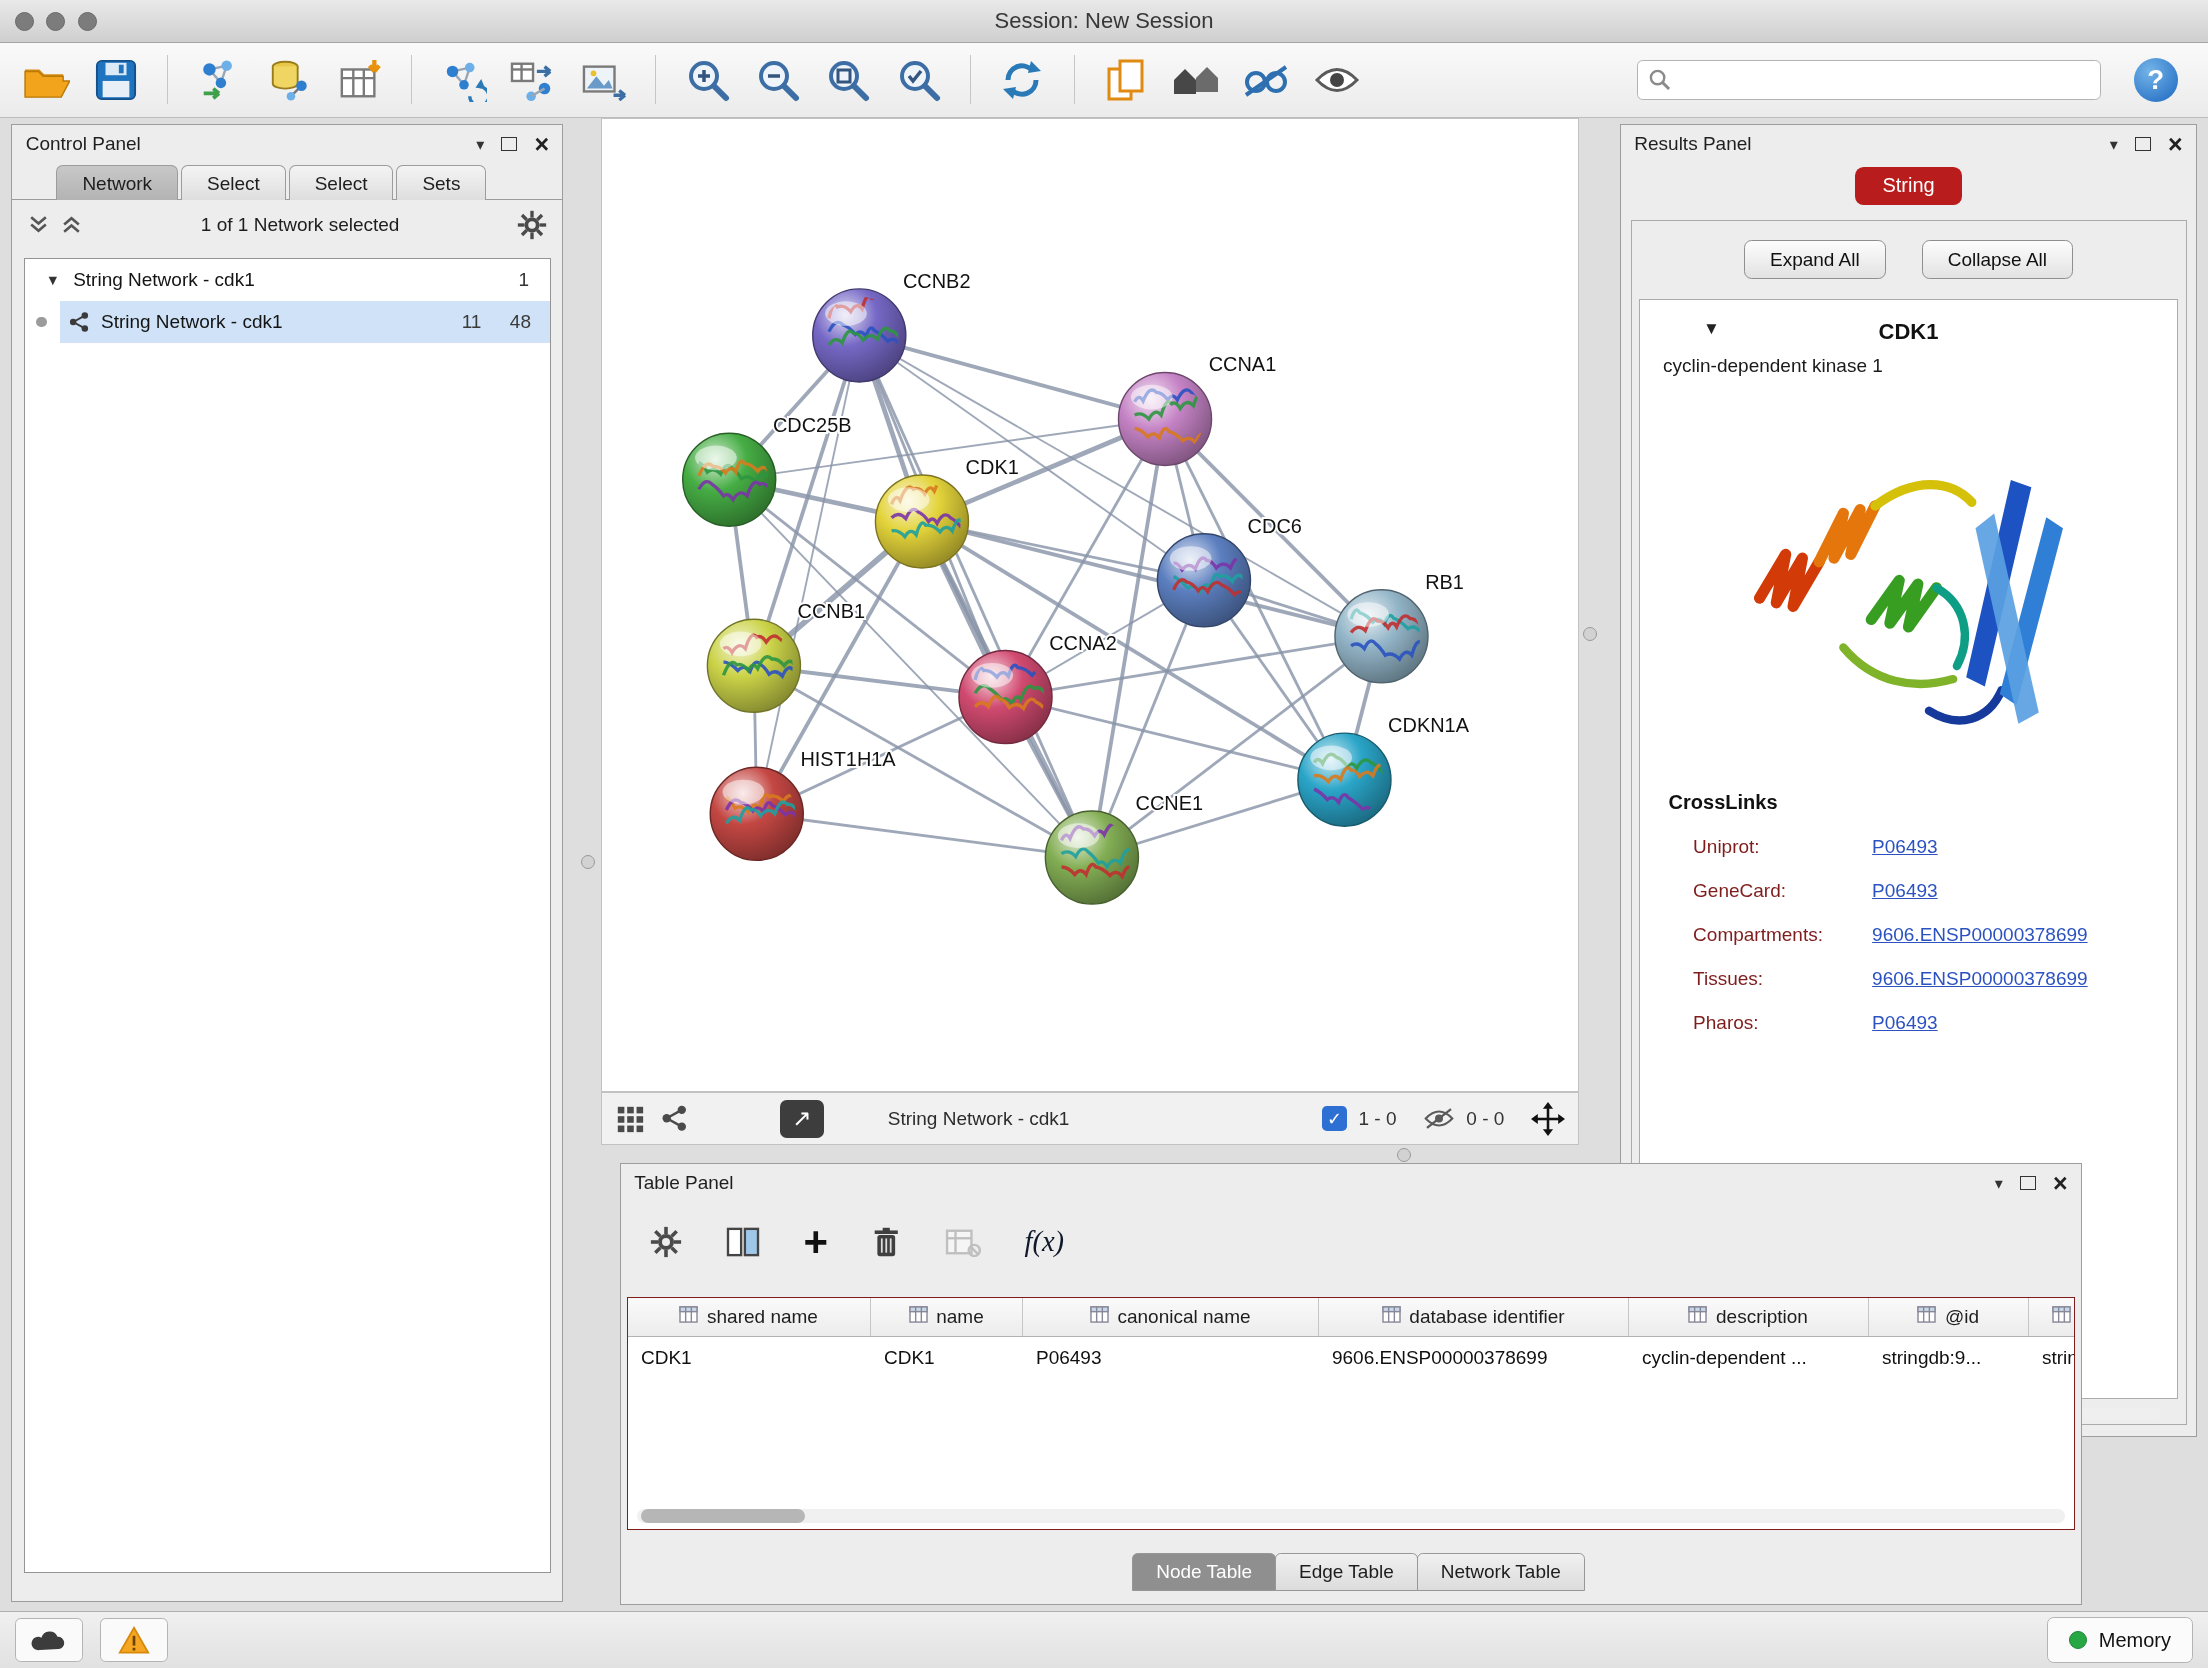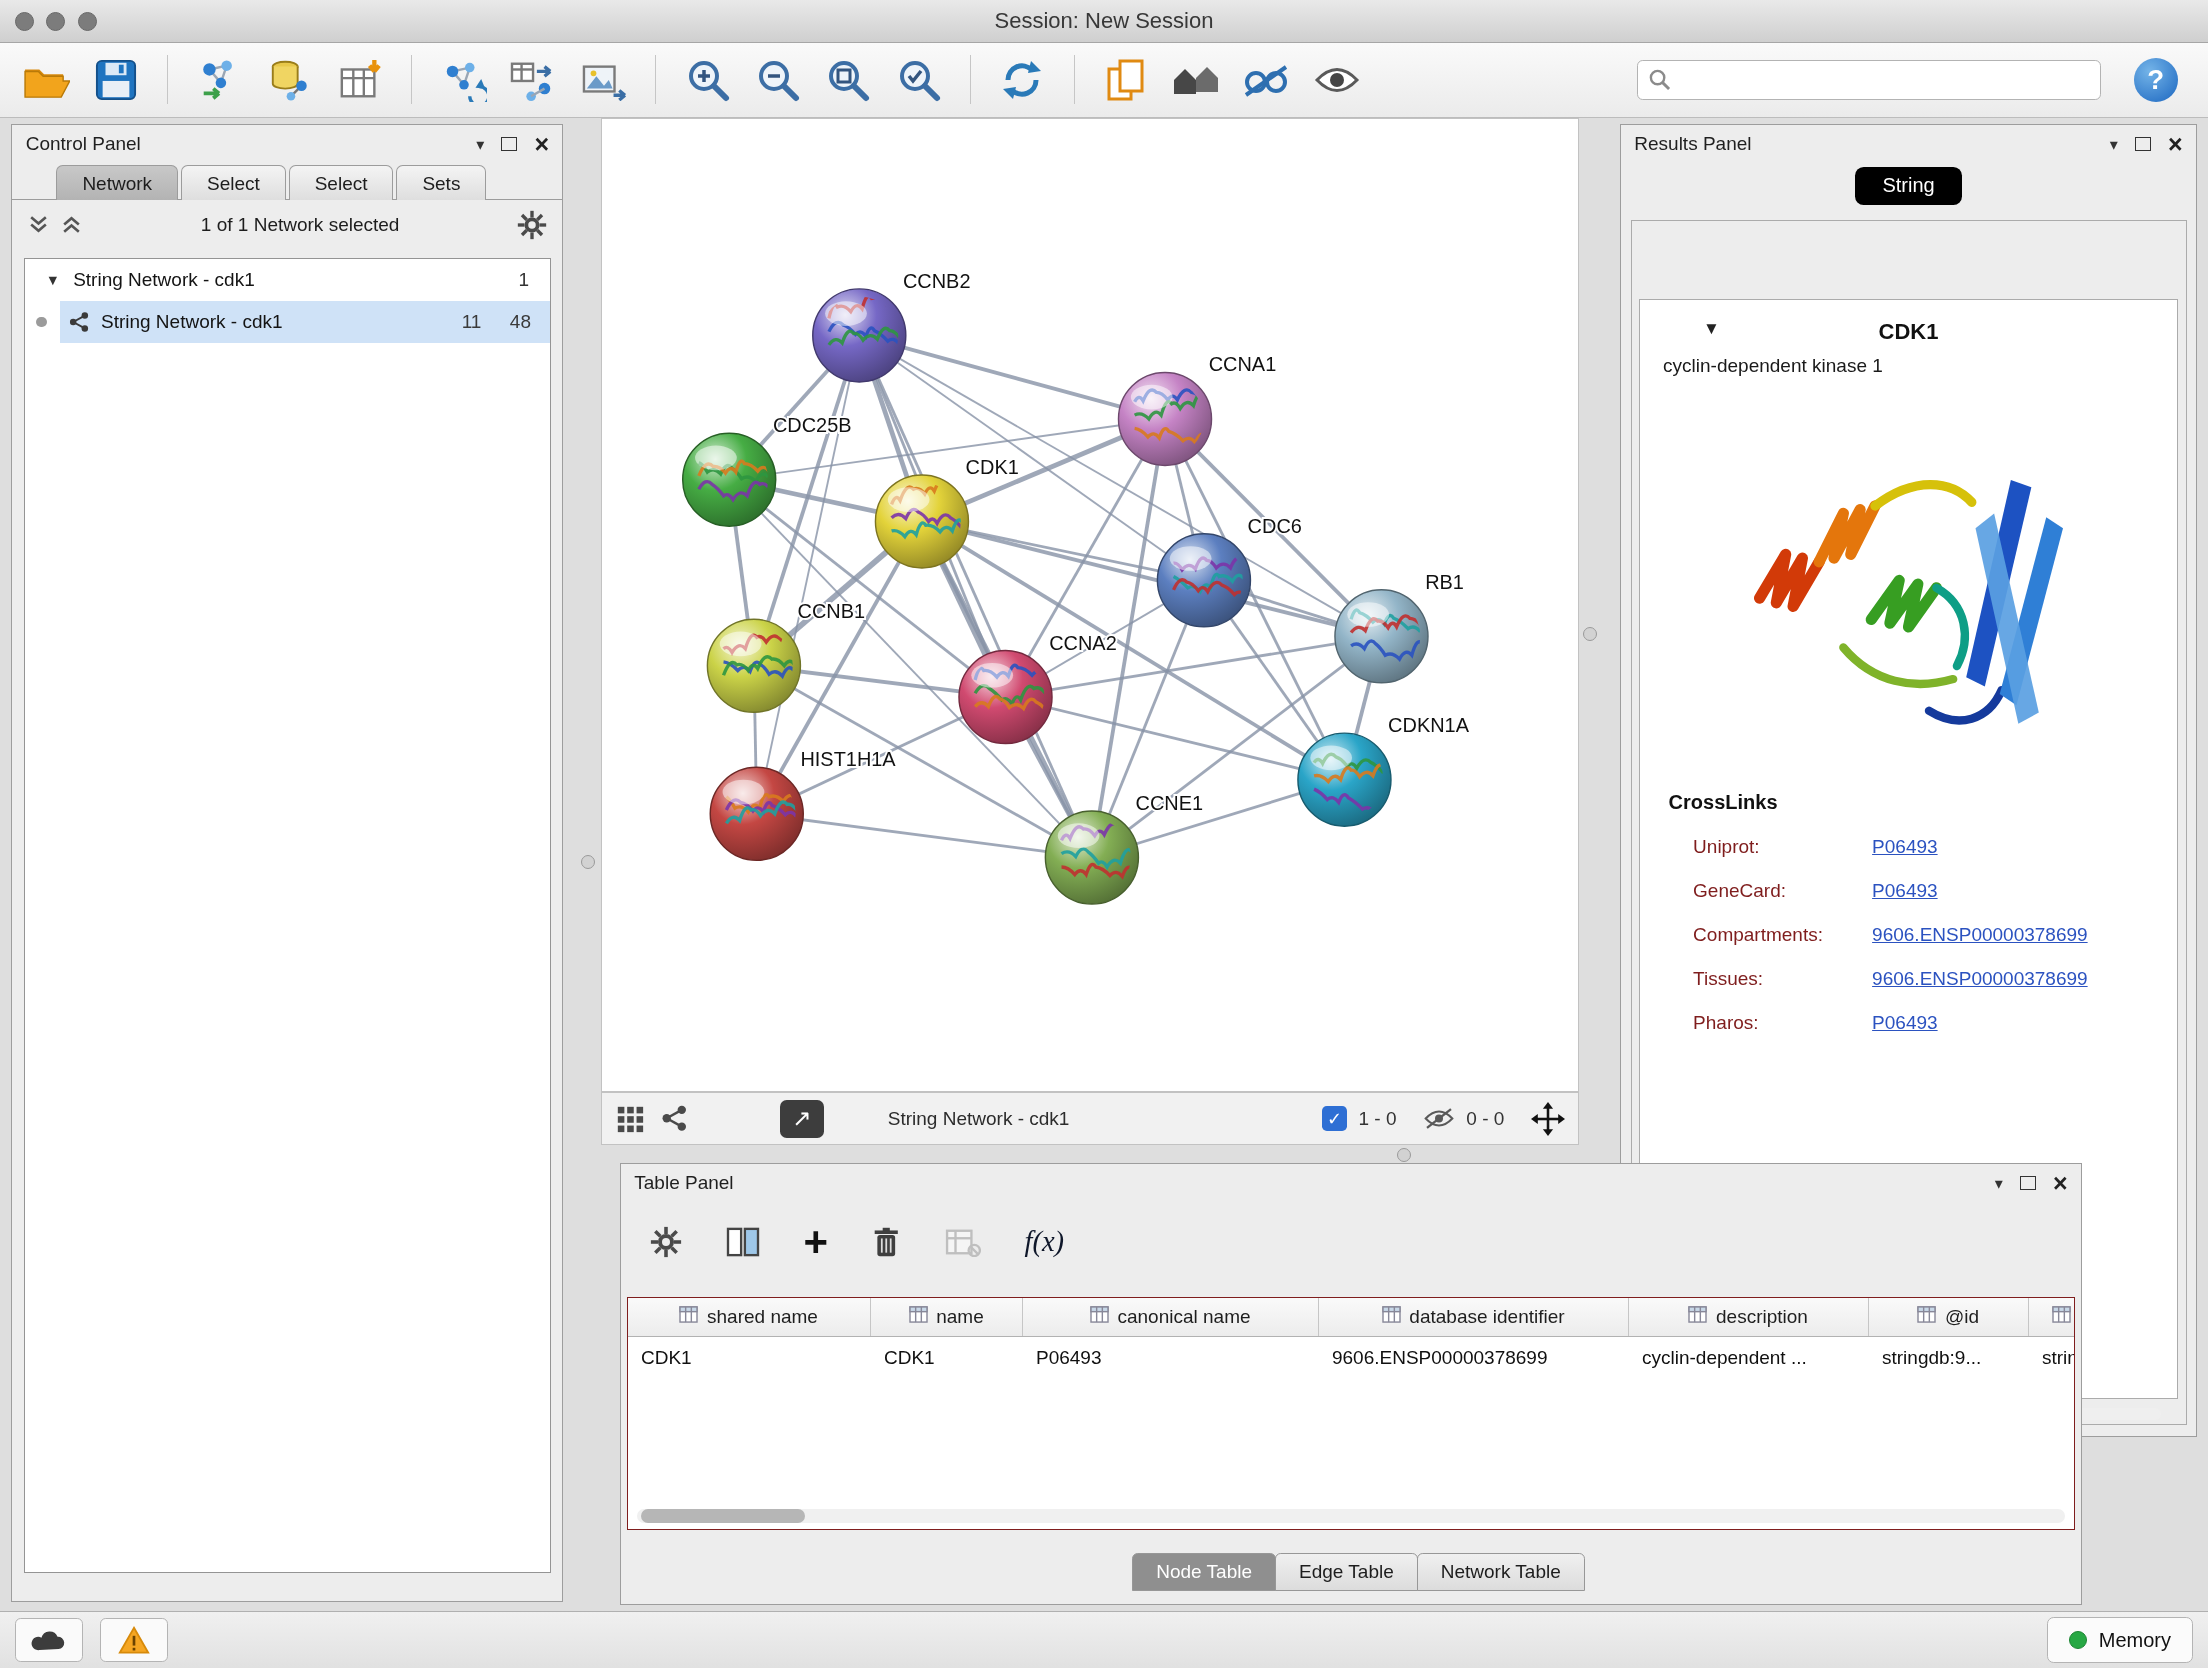--- a/index.html
+++ b/index.html
@@ -56,21 +56,21 @@
     background:#f1f1f1;border:1px solid #c2c2c2;display:flex;align-items:center;padding:0 13.3px;gap:15px;}
   #nsb-export{width:44px;height:38px;background:#3d3d3d;border-radius:6.7px;color:#fff;font-size:23px;
     display:flex;align-items:center;justify-content:center;margin-left:76px;}
   #nsb-title{font-size:19px;color:#2c2c2c;margin-left:49px;}
   .nsb-right{margin-left:auto;display:flex;align-items:center;gap:11.4px;}
   .nsb-count{font-size:19px;color:#333;margin-right:15px;}
   .nsb-check{width:25px;height:25px;border-radius:4.8px;background:#2e6fd4;color:#fff;font-size:18px;
     display:flex;align-items:center;justify-content:center;}
   
   #results-panel{left:1620px;top:124px;width:577px;height:1313px;}
-  #rp-pill{width:107px;height:38px;margin:3.8px auto 0;background:#000000;border-radius:8.6px;color:#fff;
+  #rp-pill{width:107px;height:38px;margin:3.8px auto 0;background:#b91c1c;border-radius:8.6px;color:#fff;
     font-size:20px;display:flex;align-items:center;justify-content:center;}
   #rp-box{position:absolute;left:9.5px;right:9.5px;top:95px;bottom:11.4px;border:1px solid #ababab;}
   #rp-buttons{display:flex;justify-content:center;gap:36px;padding-top:19px;}
   .rp-btn{padding:7.6px 25px;font-size:19px;color:#111;background:linear-gradient(#fdfdfd,#e2e2e2);
     border:1px solid #8f8f8f;border-radius:7.6px;}
   #rp-content{position:absolute;left:7.6px;right:7.6px;top:78px;bottom:25px;background:#fff;border:1px solid #ababab;overflow:hidden;}
   #rp-sec-head{position:relative;height:53px;}
   #rp-sec-tri{position:absolute;left:63px;top:19px;font-size:17px;color:#222;}
   #rp-gene{text-align:center;font-size:22px;font-weight:bold;padding-top:19px;color:#111;}
   #rp-desc{font-size:19px;color:#1a1a1a;padding-left:23px;margin-top:1.9px;}
@@ -653,20 +653,24 @@
   <div class="panel-header">
     <span>Results Panel</span>
     <span class="ph-icons">
       <span class="ph-tri">▾</span>
       <span class="ph-float"></span>
       <span class="ph-close">×</span>
     </span>
   </div>
   <div id="rp-pill">String</div>
   <div id="rp-box">
+    <div id="rp-buttons">
+      <div class="rp-btn">Expand All</div>
+      <div class="rp-btn">Collapse All</div>
+    </div>
     <div id="rp-content">
       <div id="rp-sec-head">
         <span id="rp-sec-tri">▼</span>
         <div id="rp-gene">CDK1</div>
       </div>
       <div id="rp-desc">cyclin-dependent kinase 1</div>
       <svg id="rp-structure" width="363" height="363" viewBox="0 0 380 390">
         <g fill="none" stroke-linecap="round" stroke-linejoin="round">
           <path d="M30 215 L58 168 L48 220 L76 172 L66 224 L94 176" stroke="#d23a08" stroke-width="12"></path>
           <path d="M94 176 L120 124 L110 172 L138 120 L128 168 L154 116" stroke="#e4760c" stroke-width="12"></path>

